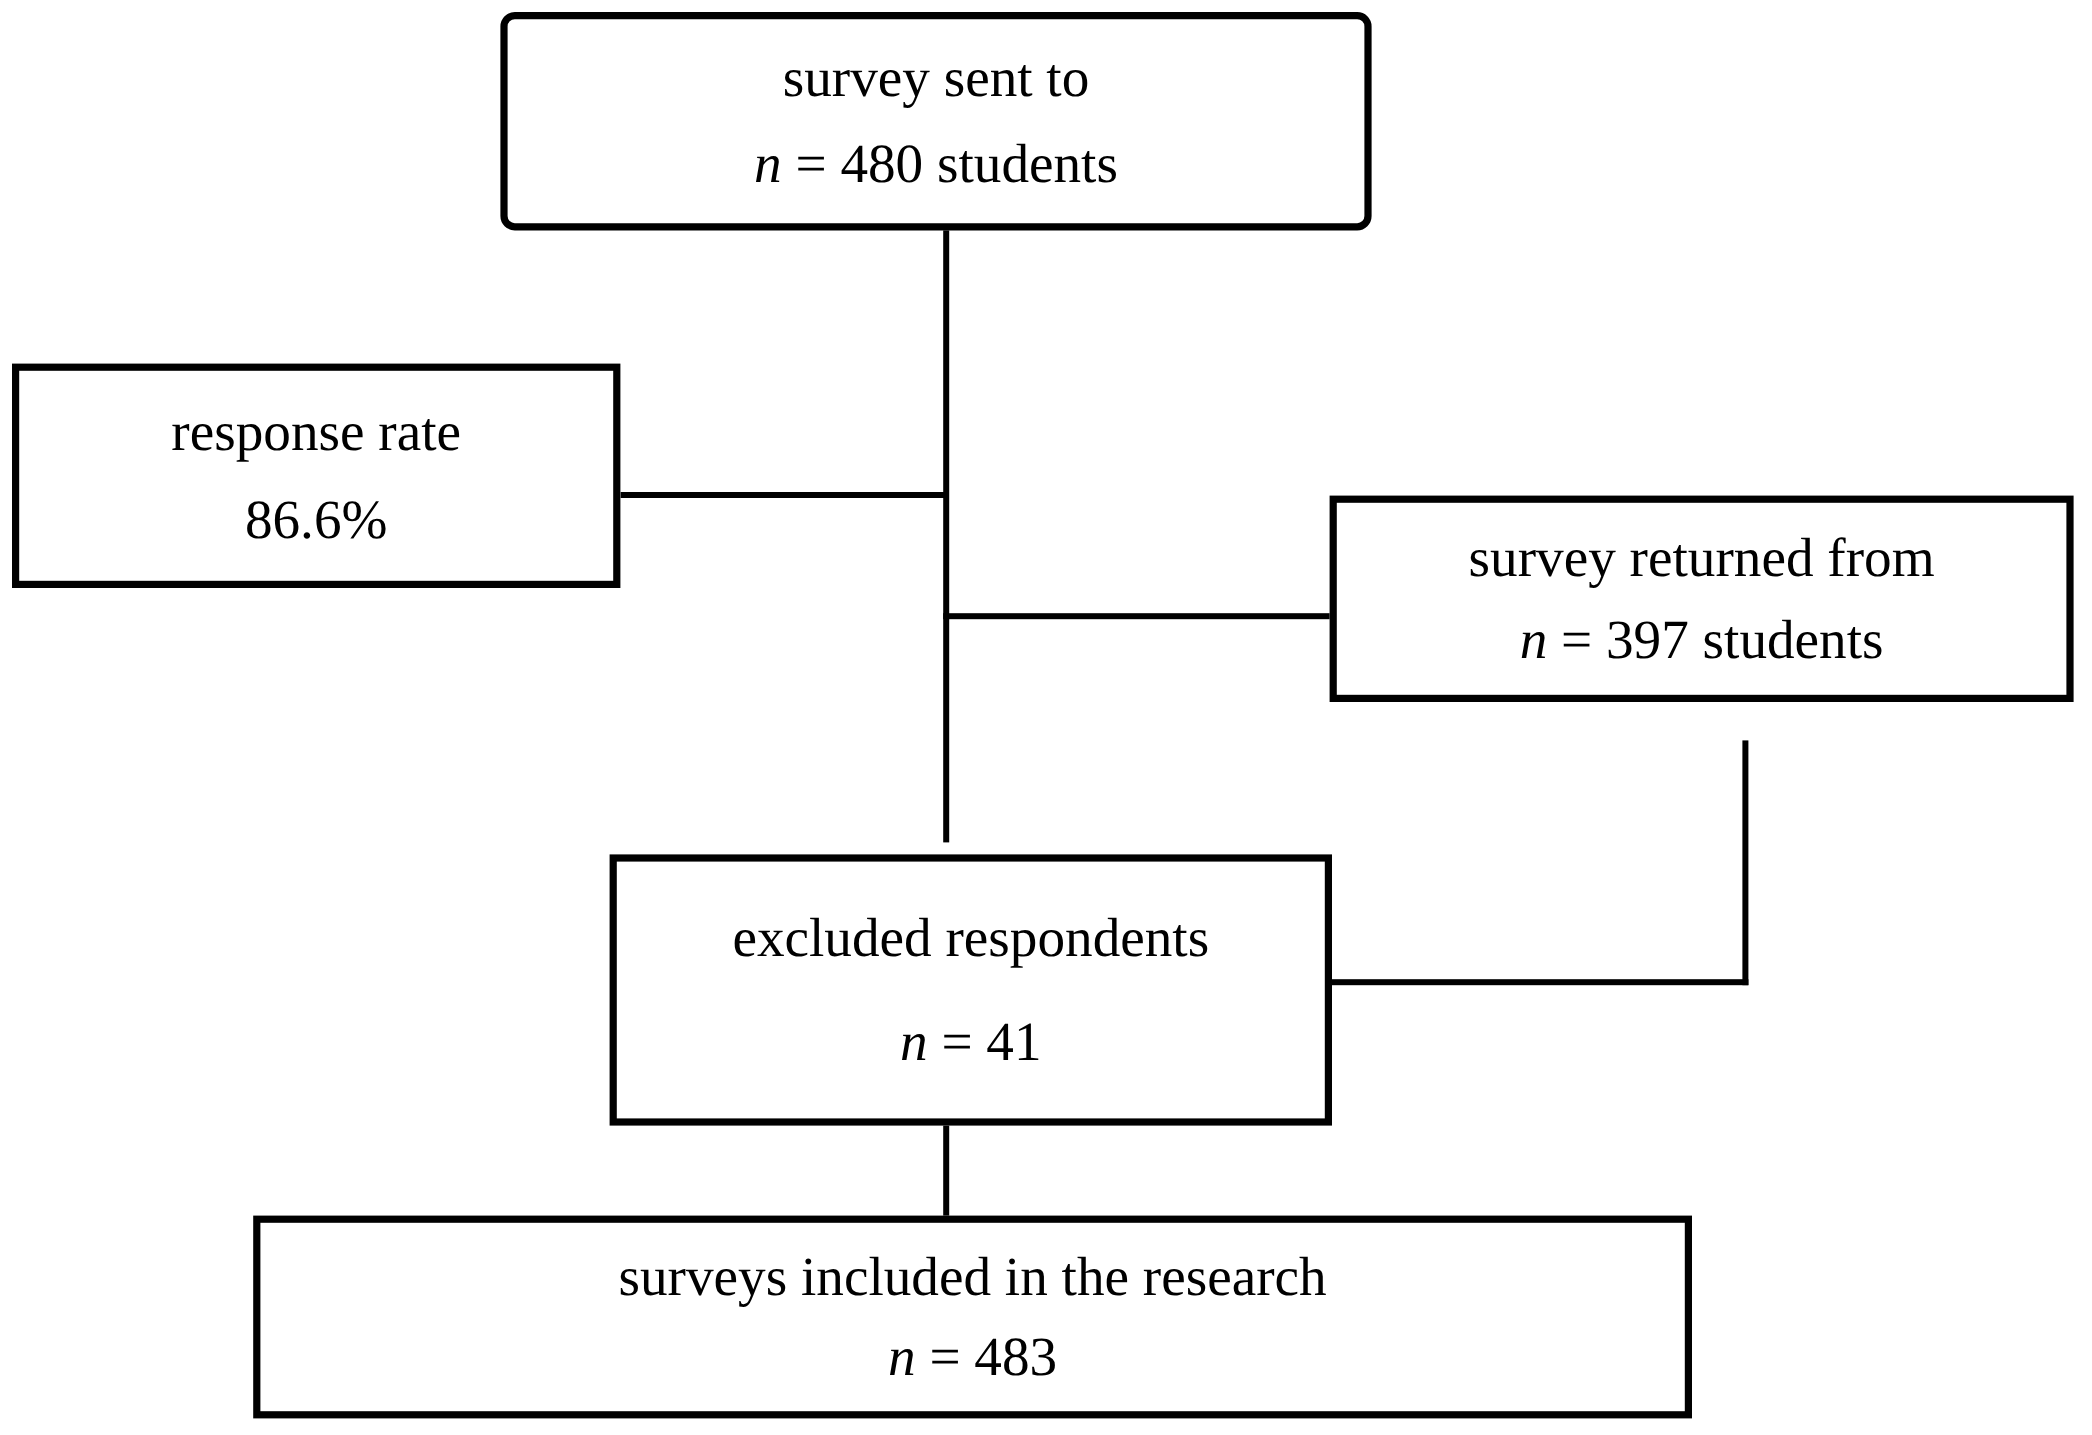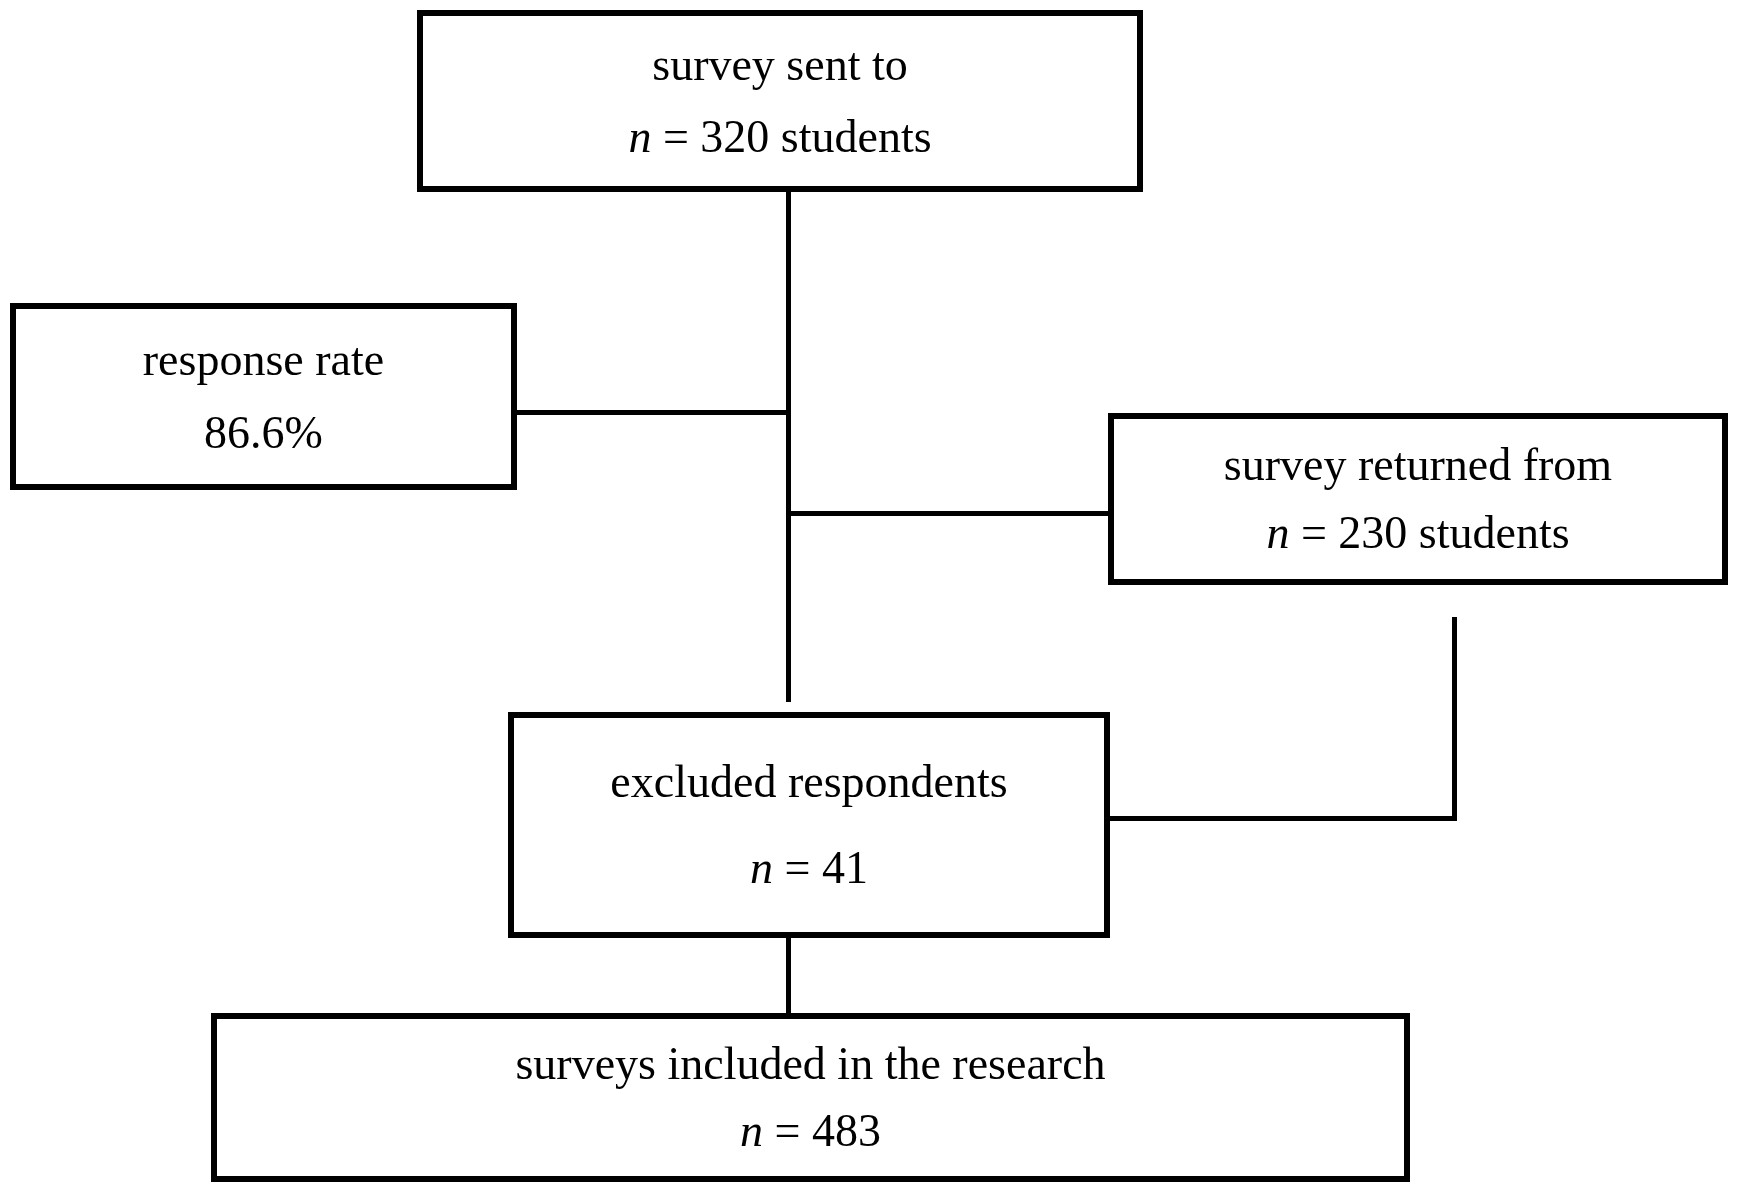--- a/index.html
+++ b/index.html
@@ -35,21 +35,21 @@
   }
   .nvar {
     font-style: italic;
   }
   .conn {
     position: absolute;
     background: #000000;
     z-index: 1;
   }
   
-  #box-sent     { left: 417px;  top: 10px;   width: 726px;  height: 182px; }
+  #box-sent     { left: 417px;  top: 10px;   width: 726px;  height: 182px; border-radius: 12px; }
   #box-response { left: 10px;   top: 303px;  width: 507px;  height: 187px; }
   #box-returned { left: 1108px; top: 413px;  width: 620px;  height: 172px; }
   #box-excluded { left: 508px;  top: 700px;  width: 602px;  height: 226px; margin-top: 12px; }
   #box-included { left: 211px;  top: 1013px; width: 1199px; height: 169px; }
   
   #line-v-center   { left: 786px;  top: 192px; width: 5px;   height: 510px; }
   #line-h-response { left: 517px;  top: 410px; width: 272px; height: 5px;   }
   #line-h-returned { left: 786px;  top: 511px; width: 324px; height: 5px;   }
   #line-v-returned { left: 1452px; top: 617px; width: 5px;   height: 204px; }
   #line-h-excluded { left: 1110px; top: 816px; width: 347px; height: 5px;   }
@@ -62,31 +62,31 @@
 
   <div class="conn" id="line-v-center"></div>
   <div class="conn" id="line-h-response"></div>
   <div class="conn" id="line-h-returned"></div>
   <div class="conn" id="line-v-returned"></div>
   <div class="conn" id="line-h-excluded"></div>
   <div class="conn" id="line-v-excluded"></div>
 
   <div class="box" id="box-sent">
     <div class="bline">survey sent to</div>
-    <div class="bline"><span class="nvar">n</span><span> = 320 students</span></div>
+    <div class="bline"><span class="nvar">n</span><span> = 480 students</span></div>
   </div>
 
   <div class="box" id="box-response">
     <div class="bline">response rate</div>
     <div class="bline">86.6%</div>
   </div>
 
   <div class="box" id="box-returned">
     <div class="bline">survey returned from</div>
-    <div class="bline"><span class="nvar">n</span><span> = 230 students</span></div>
+    <div class="bline"><span class="nvar">n</span><span> = 397 students</span></div>
   </div>
 
   <div class="box" id="box-excluded">
     <div class="bline">excluded respondents</div>
     <div class="bline"><span class="nvar">n</span><span> = 41</span></div>
   </div>
 
   <div class="box" id="box-included">
     <div class="bline">surveys included in the research</div>
     <div class="bline"><span class="nvar">n</span><span> = 483</span></div>

